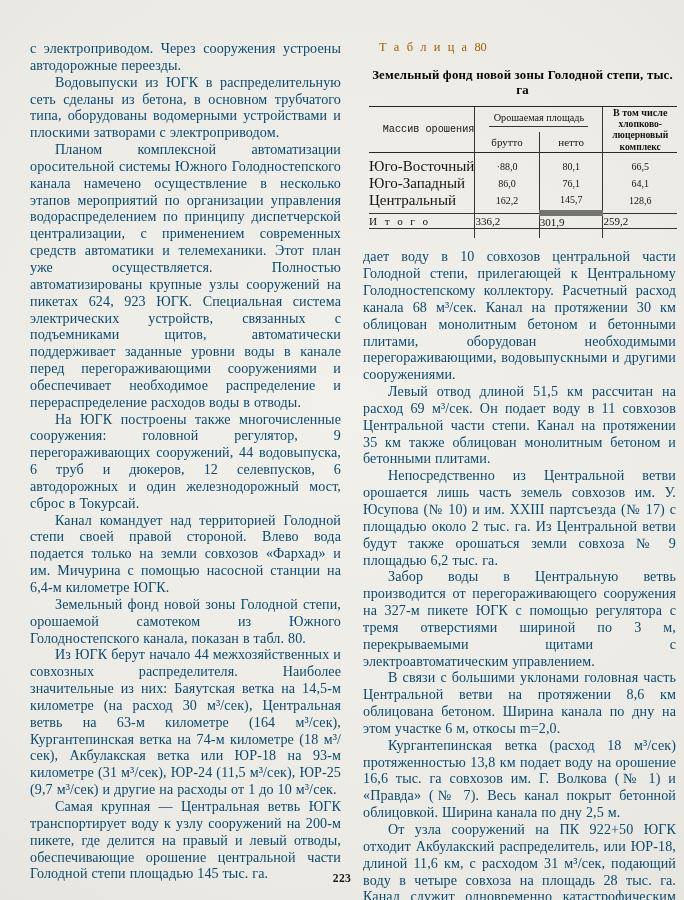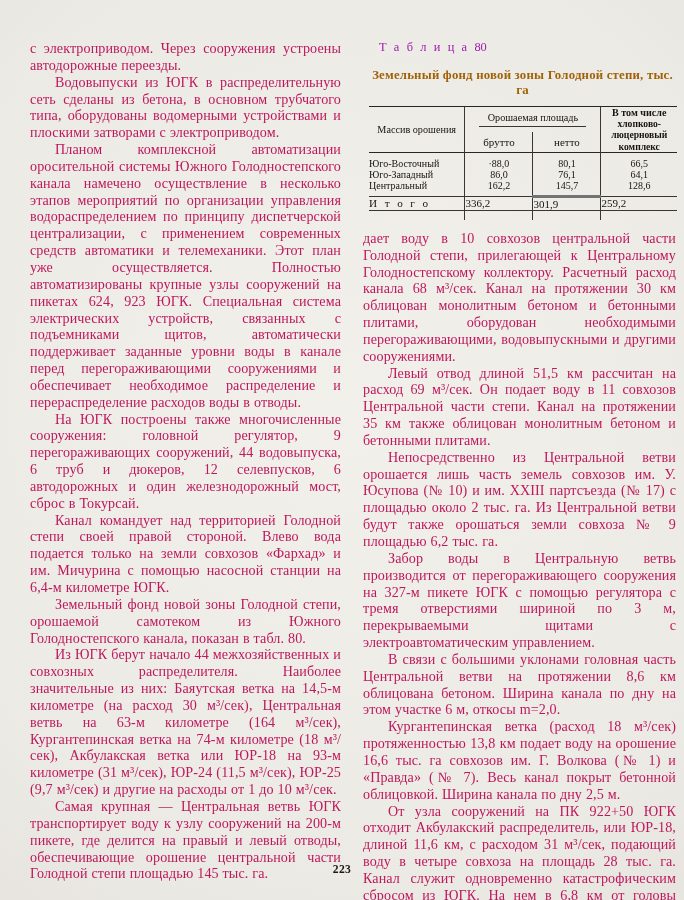--- a/index.html
+++ b/index.html
@@ -44,66 +44,67 @@
   }
 
   p.body {
     margin: 0;
     font-size: 14.1px;
     line-height: 16.85px;
     text-align: justify;
     text-indent: 25px;
     letter-spacing: 0.1px;
     word-spacing: 0.3px;
-    color: #be185d;
+    color: #0c4a6e;
   }
   p.body.cont {
     text-indent: 0;
   }
 
   
   .table-block {
     margin: 0 0 10px 0;
     padding-left: 6px;
   }
   .tbl-caption-num {
     font-size: 12.4px;
     letter-spacing: 2.1px;
     margin: 0 0 13px 10px;
-    color: #a21caf;
+    color: #a16207;
   }
   .tbl-caption-num .numpart { letter-spacing: 0px; }
   .tbl-title {
     font-size: 12.8px;
     font-weight: bold;
     text-align: center;
     margin: 0 0 8px 0;
     letter-spacing: 0.2px;
-    color: #a16207;
+    color: #000000;
   }
   table.fund {
     border-collapse: collapse;
     width: 308px;
     font-size: 10.3px;
     color: #17140f;
   }
   table.fund th, table.fund td {
     padding: 0;
     vertical-align: middle;
   }
   .rule-top { border-top: 1.6px solid #2a2622; }
   .rule-thin-bot { border-bottom: 1px solid #3a3531; }
   .vline { border-left: 1px solid #3a3531; }
 
   th.h-massiv {
     width: 96px;
-    text-align: center;
+    text-align: right;
     font-weight: normal;
     padding: 0 4px 10px 3px;
     font-size: 10.2px;
+    font-family: Liberation Mono, monospace;
   }
   th.h-orosh {
     text-align: center;
     font-weight: normal;
     padding: 5px 0 3px 0;
     font-size: 10.2px;
   }
   th.h-orosh .underline-span {
     display: block;
     margin: 3px 14px 0 14px;
@@ -122,21 +123,21 @@
     padding: 4px 4px 6px 4px;
     width: 76px;
     font-size: 9.6px;
     line-height: 11.2px;
   }
   th.h-vtom .l1 { font-size: 10.1px; }
 
   td.name {
     text-align: left;
     padding: 1px 4px 1px 3px;
-    font-size: 10px;
+    font-size: 15px;
     white-space: nowrap;
   }
   td.num {
     text-align: center;
     font-size: 10px;
     padding: 1px 0;
   }
   tr.first-data td { padding-top: 5px; }
   tr.last-data td { padding-bottom: 4px; }
 
@@ -150,21 +151,21 @@
     text-align: left;
     font-size: 11px;
     padding: 9px 0 9px 0;
   }
   .spacer-row td { height: 9px; }
 
   .folio {
     position: absolute;
     left: 0;
     right: 0;
-    bottom: 24px;
+    bottom: 15px;
     text-align: center;
     font-size: 11.6px;
     font-weight: bold;
     letter-spacing: 0.4px;
     color: #1b1816;
   }
 </style>
 </head>
 <body>
 
@@ -229,21 +230,21 @@
             </tr>
             <tr class="last-data">
               <td class="name">Центральный</td>
               <td class="num vline">162,2</td>
               <td class="num vline">145,7</td>
               <td class="num vline">128,6</td>
             </tr>
             <tr>
               <td class="total-name rule-thin-bot" style="border-top:1px solid #3a3531">И т о г о</td>
               <td class="total-num rule-thin-bot vline" style="border-top:1px solid #3a3531">336,2</td>
-              <td class="total-num rule-thin-bot vline" style="border-top:3px solid #737373">301,9</td>
+              <td class="total-num rule-thin-bot vline" style="border-top:6px solid #737373">301,9</td>
               <td class="total-num rule-thin-bot vline" style="border-top:1px solid #3a3531">259,2</td>
             </tr>
             <tr class="spacer-row">
               <td></td>
               <td class="vline"></td>
               <td class="vline"></td>
               <td class="vline"></td>
             </tr>
           </tbody>
         </table>

